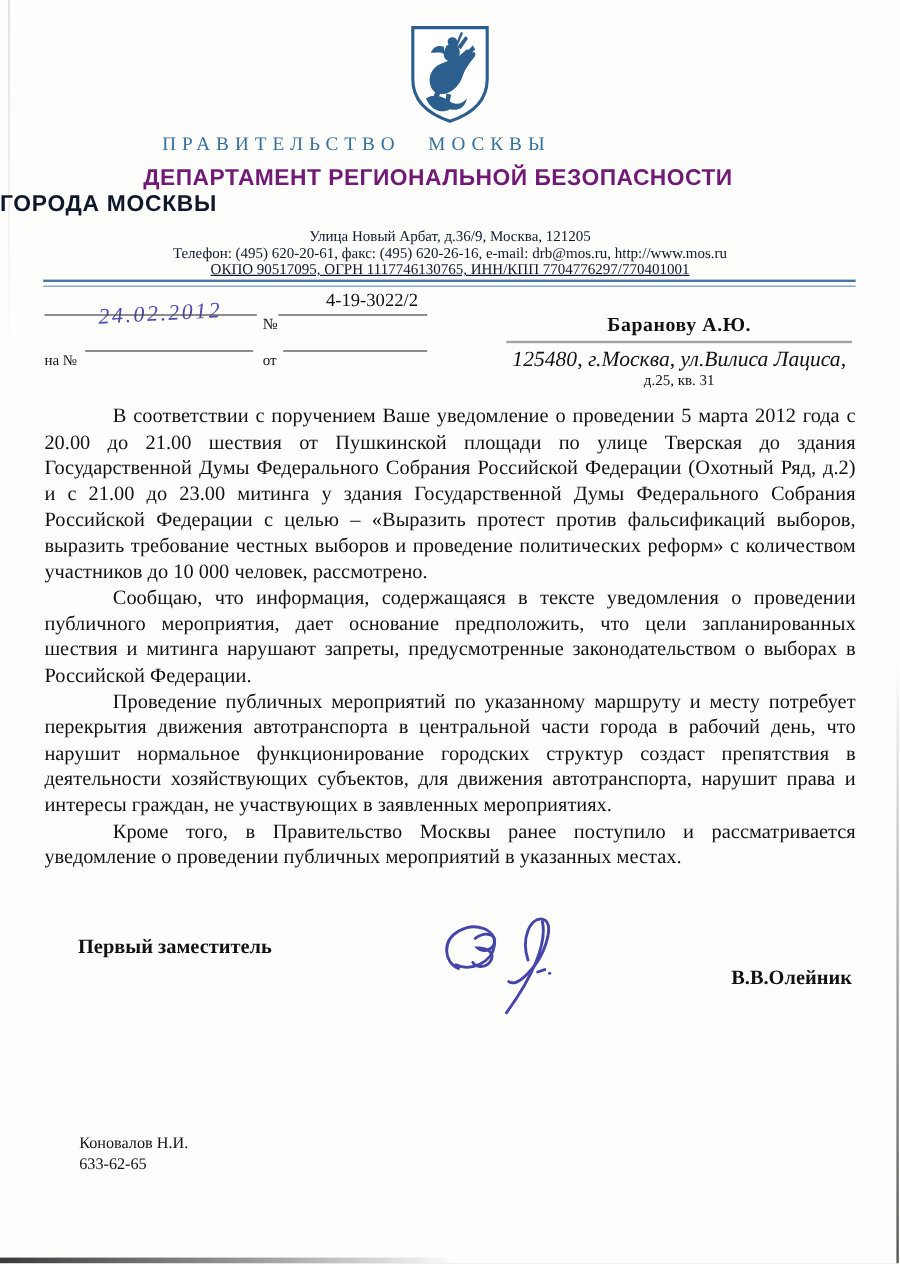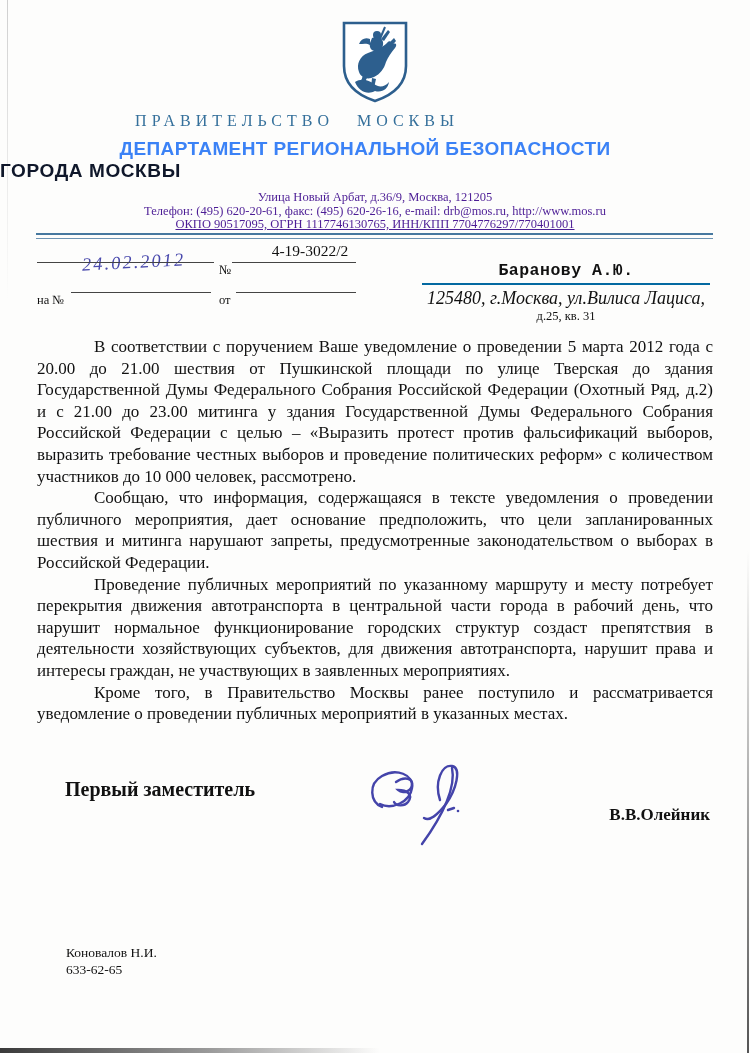--- a/index.html
+++ b/index.html
@@ -21,26 +21,26 @@
   .edge-bottom { position:absolute; left:0; bottom:0; height:5px; width:380px;
     background:linear-gradient(90deg, #3a3a3a, #9a9a9a 55%, rgba(200,200,200,0)); }
 
   
   .emblem { position:absolute; left:341px; top:20px; }
   .gov-title { position:absolute; left:0; top:112px; width:594px;
     text-align:center; font-size:16px; letter-spacing:5px; word-spacing:14px;
     color:#35709b; }
   .dept-1 { position:absolute; left:0; top:138px; width:730px; text-align:center;
     font-family:"Liberation Sans", sans-serif; font-weight:bold; font-size:19px;
-    color:#3b82f6; letter-spacing:0.4px; }
+    color:#701a75; letter-spacing:0.4px; }
   .dept-2 { position:absolute; left:0; top:160px; width:750px; text-align:left;
     font-family:"Liberation Sans", sans-serif; font-weight:bold; font-size:19px;
     color:#0f172a; letter-spacing:0.6px; }
   .lh-line { position:absolute; left:0; width:750px; text-align:center;
-    font-size:12.5px; color:#4c1d95; }
+    font-size:12.5px; color:#0f172a; }
   .lh-address { top:190px; }
   .lh-contacts { top:203.5px; }
   .lh-codes { top:217px;text-decoration:underline; }
   .divider { position:absolute; left:36px; top:233px; width:677px; height:6px;
     border-top:2.5px solid #46789f; border-bottom:1px solid #6d93b3; }
 
   
   .ref-number { position:absolute; left:225px; top:242px; width:170px;
     text-align:center; font-size:15.5px; }
   .hand-date { position:absolute; left:82px; top:252px;
@@ -51,32 +51,32 @@
   .no-label { position:absolute; left:219px; top:262px; font-size:13px; }
   .line-no { left:232px; top:262px; width:124px; }
   .nano-label { position:absolute; left:37px; top:293px; font-size:12.5px; }
   .line-nano { left:71px; top:292px; width:140px; }
   .ot-label { position:absolute; left:219px; top:293px; font-size:12.5px; }
   .line-ot { left:236px; top:292px; width:120px; }
 
   
   .addressee { position:absolute; left:422px; top:261px; width:288px; text-align:center; }
   .addressee .name { font-weight:bold; font-size:16.5px; letter-spacing:0.5px;
-    padding-bottom:3px; border-bottom:2px solid #0369a1;font-family:Liberation Mono, monospace; }
+    padding-bottom:3px; border-bottom:2px solid #a3a3a3; }
   .addressee .a1 { font-size:18px; margin-top:3px;font-style:italic; }
   .addressee .a2 { font-size:12.5px; }
 
   
   .body-text { position:absolute; left:37px; top:336px; width:676px;
     font-size:17px; line-height:21.6px; text-align:justify; }
   .body-text p { text-indent:57px; margin:0; }
 
   
   .sign-position { position:absolute; left:65px; top:778px;
-    font-weight:bold; font-size:20px; line-height:22px; }
+    font-weight:bold; font-size:17px; line-height:22px; }
   .autograph { position:absolute; left:352px; top:752px; }
   .sign-name { position:absolute; left:560px; top:805px; width:150px;
     text-align:right; font-weight:bold; font-size:17px; }
 
   
   .executor { position:absolute; left:66px; top:944px; font-size:13.5px; line-height:17px; }
 </style>
 </head>
 <body>
 

